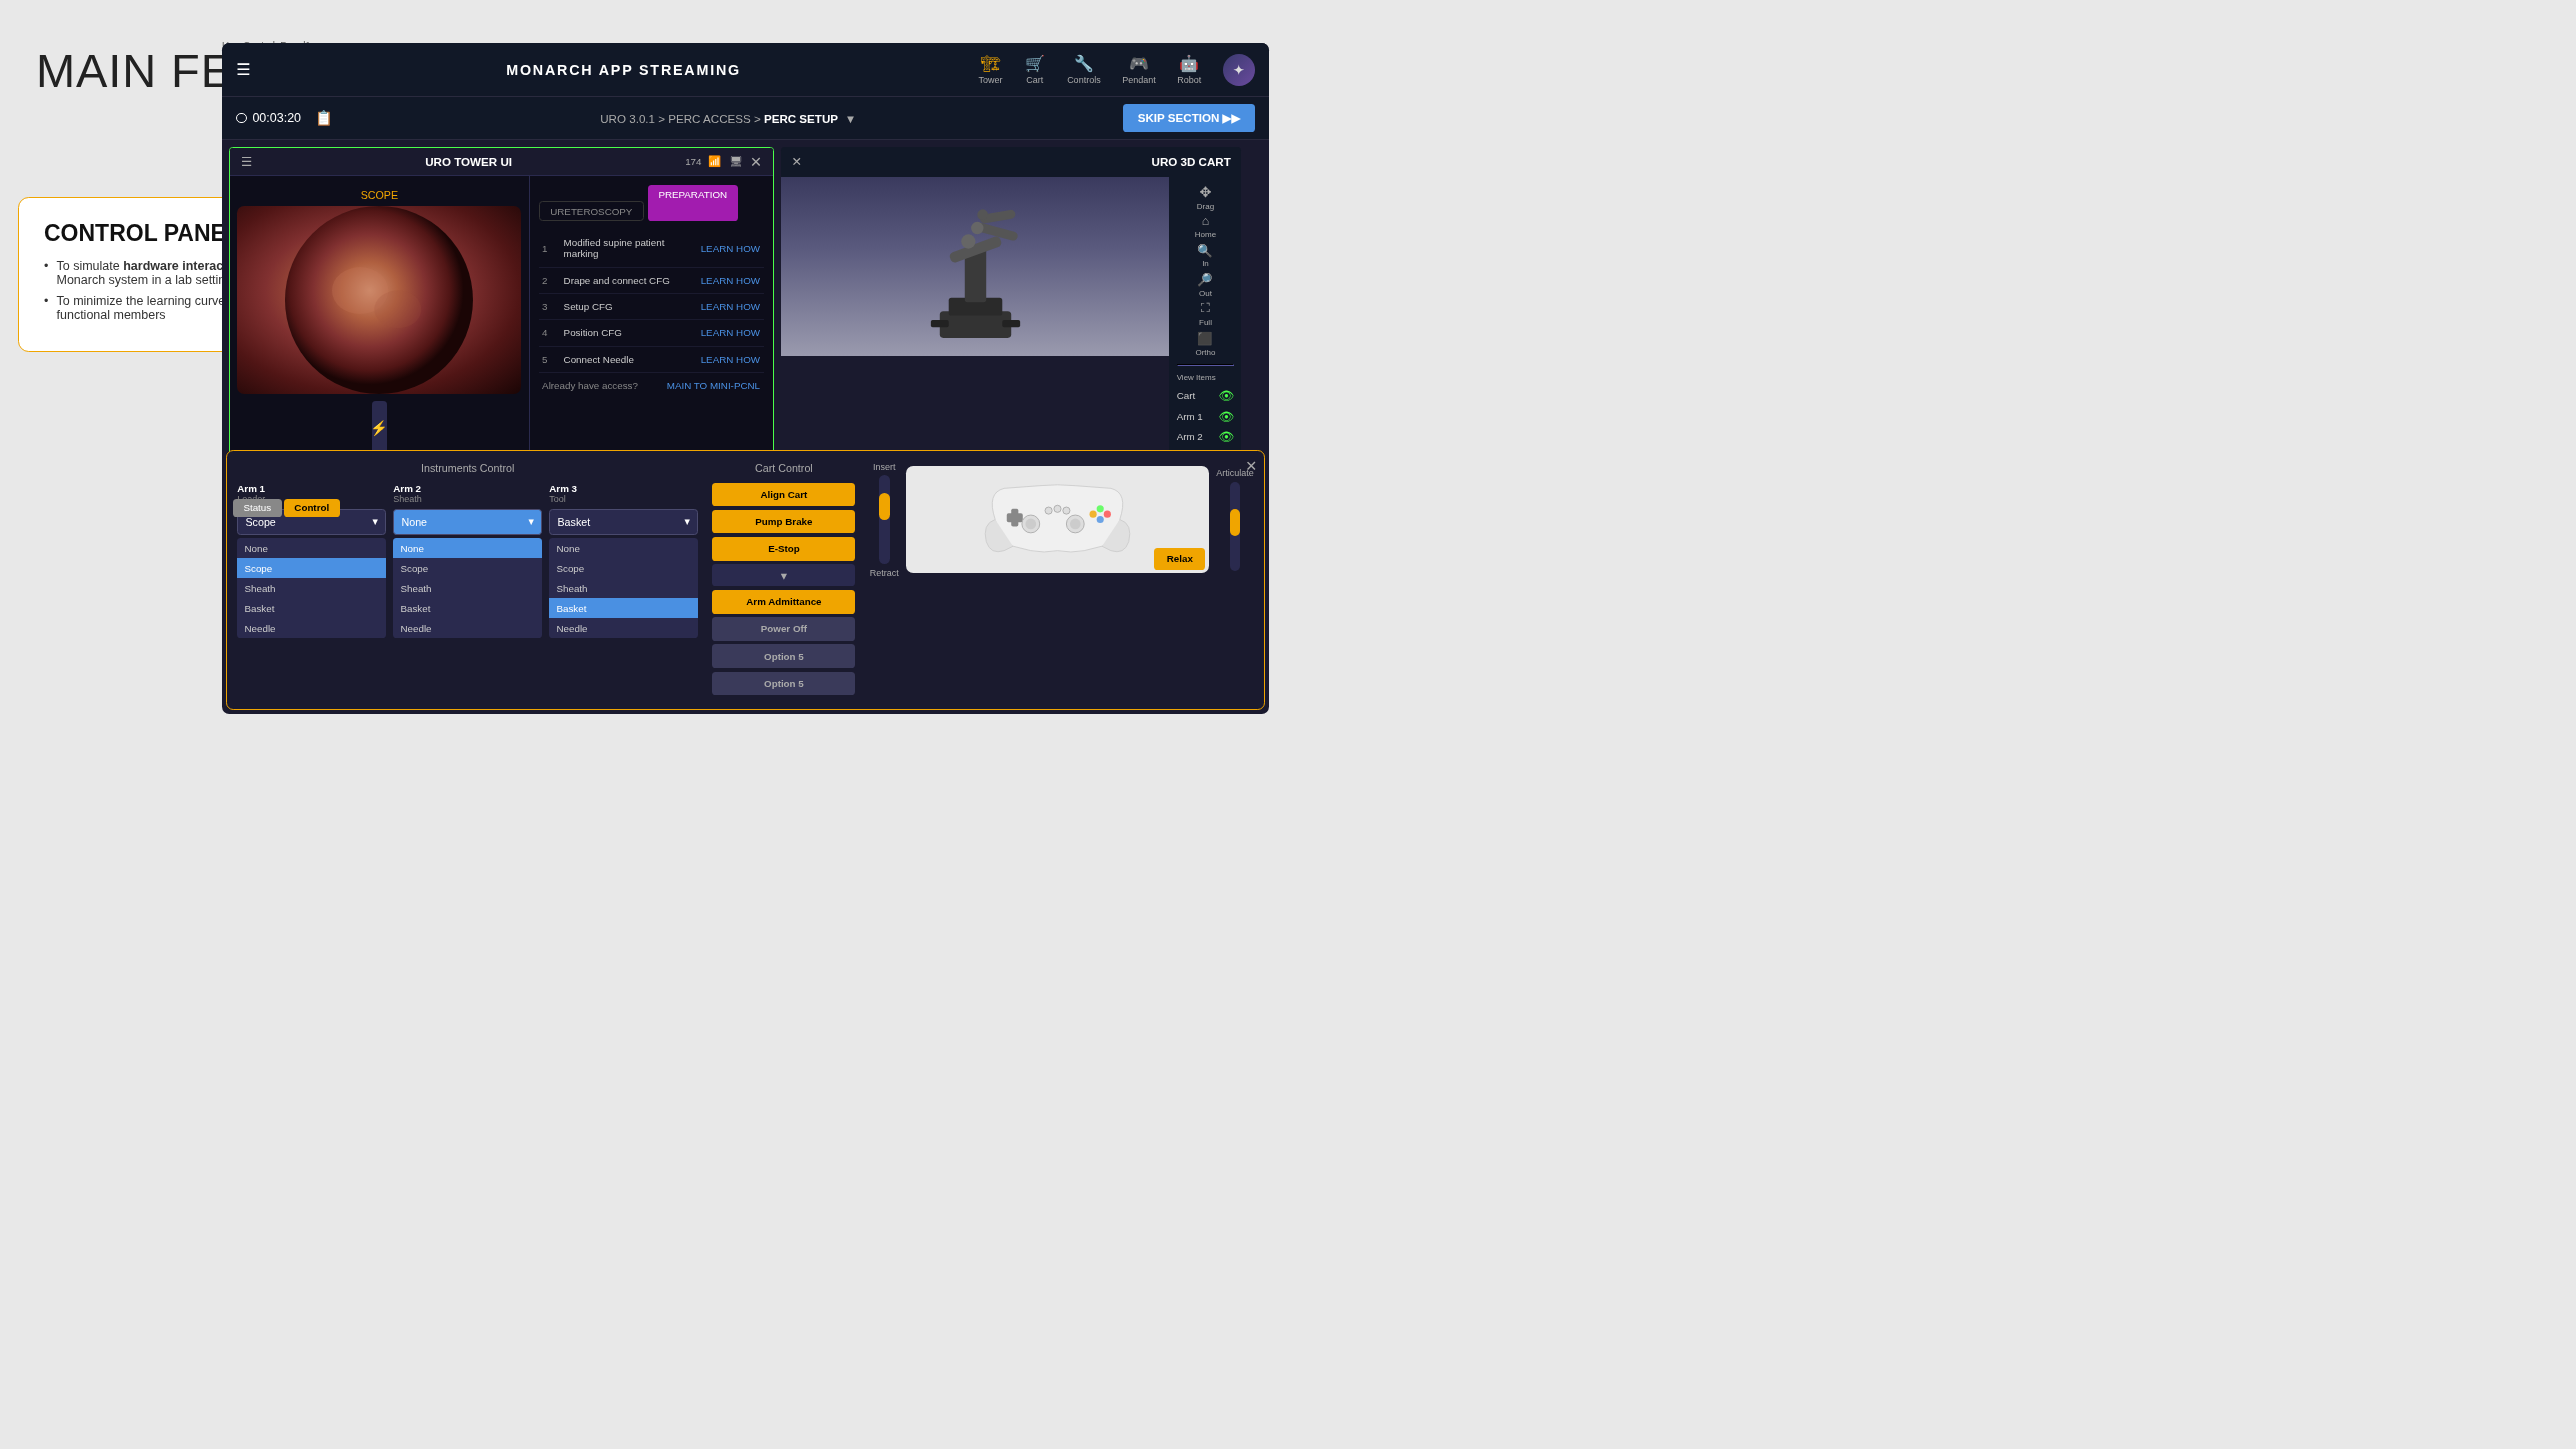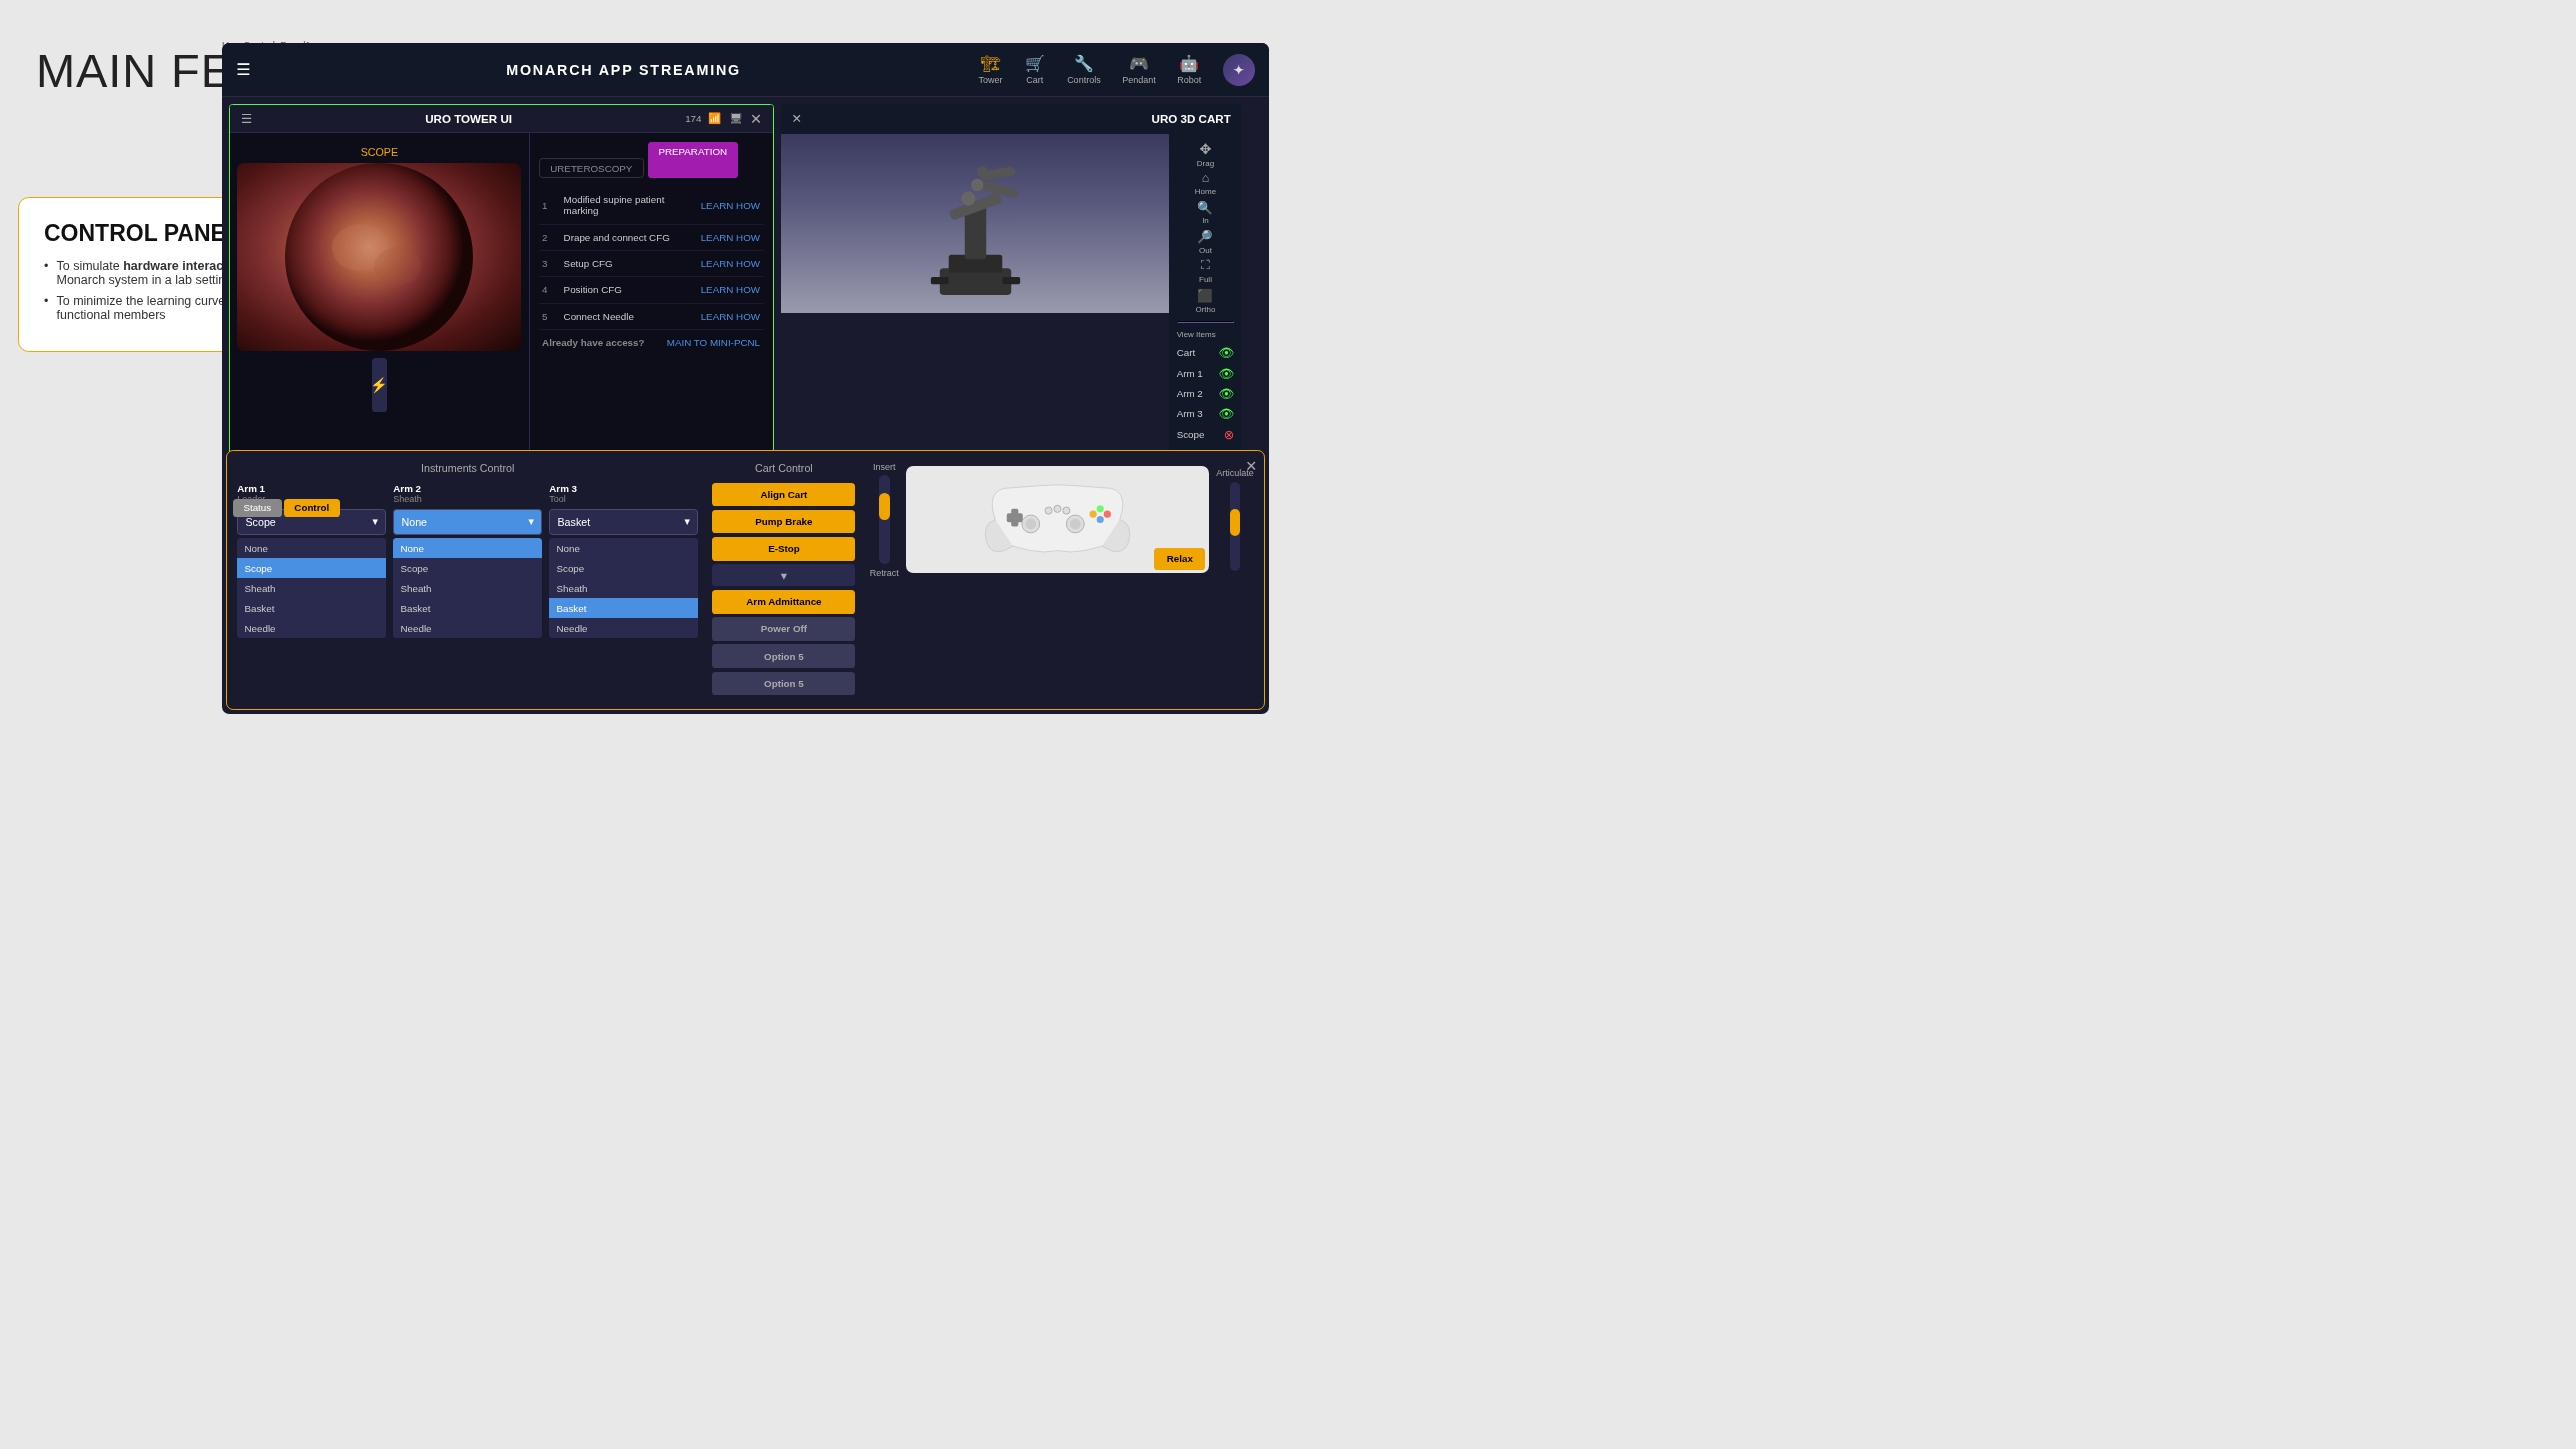--- a/index.html
+++ b/index.html
@@ -287,21 +287,20 @@
     }
     .prep-footer {
       padding: 7.2px 3.6px;
       display: flex;
       align-items: center;
       justify-content: space-between;
     }
     .prep-footer-text {
       color: #888;
       font-size: 9.8px;
-      font-weight: bold;
     }
     .skip-mini {
       color: #4a90e2;
       font-size: 9.8px;
       cursor: pointer;
     }
 
     
     .cart-panel {
       width: 44%;
@@ -610,20 +609,32 @@
       <div class="nav-icon-item">
         <div class="icon-shape">🤖</div>
         <span class="icon-label">Robot</span>
       </div>
       <div class="nav-icon-orb">
         <span style="color:#ddd;font-size:14.3px;">✦</span>
       </div>
     </div>
   </div>
 
+  <div class="toolbar">
+    <div class="timer-badge">
+      <div class="timer-dot"></div>
+      <span>00:03:20</span>
+    </div>
+    <span style="color:#aaa;font-size:14.3px;cursor:pointer;">📋</span>
+    <div class="breadcrumb">
+      <span style="color:#aaa;">URO 3.0.1 &gt; PERC ACCESS &gt; </span><span class="active">PERC SETUP</span>
+      <span style="color:#aaa;cursor:pointer;margin-left:3.6px;">▼</span>
+    </div>
+    <button class="skip-btn">SKIP SECTION ▶▶</button>
+  </div>
 
   <div class="main-content">
 
     <div class="tower-panel" style="width:52%;position:relative;">
       <div class="tower-panel-header">
         <span style="color:#aaa;cursor:pointer;font-size:12.5px;">☰</span>
         <span class="tower-panel-title">URO TOWER UI</span>
         <div style="display:flex;align-items:center;gap:7.2px;">
           <span style="color:#aaa;font-size:9.8px;">174</span>
           <span style="color:#aaa;font-size:10.7px;">📶</span>

